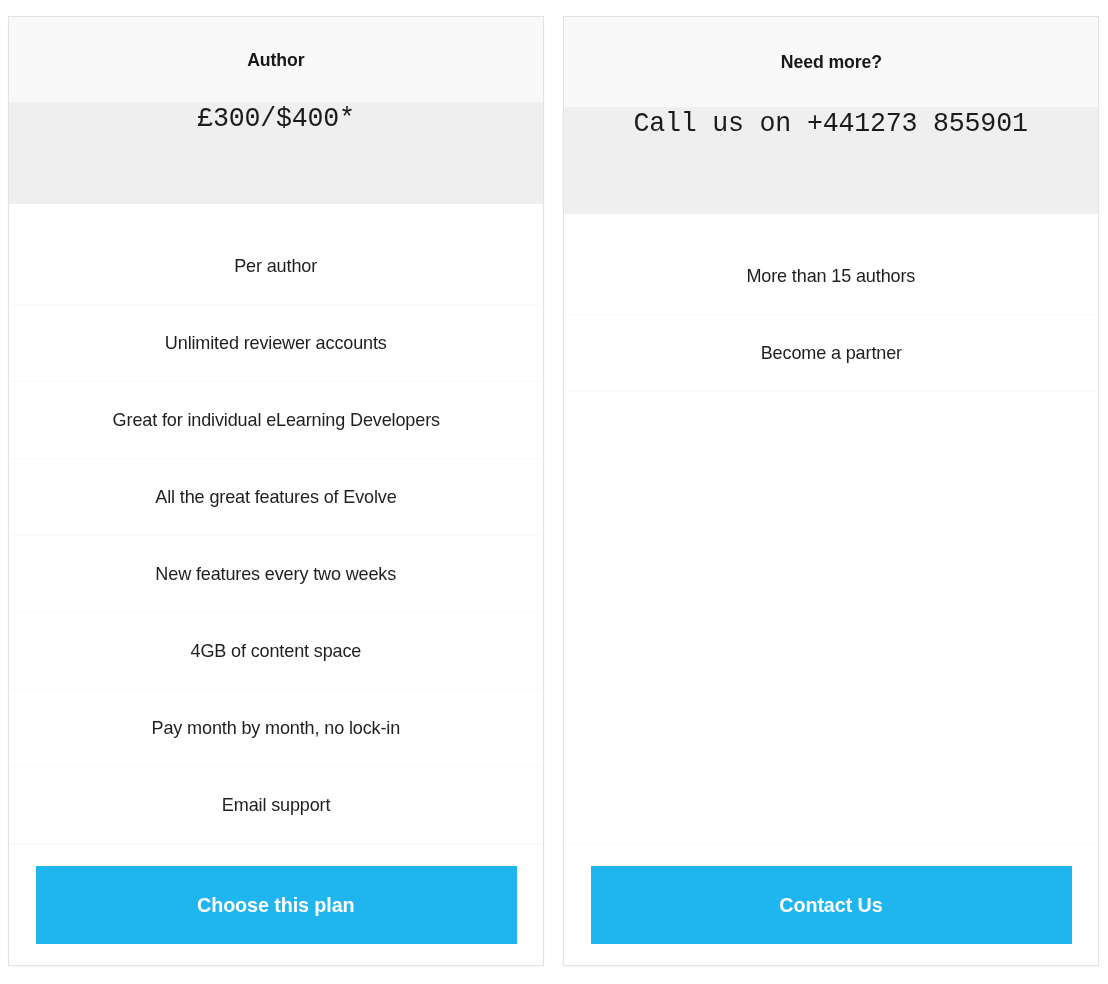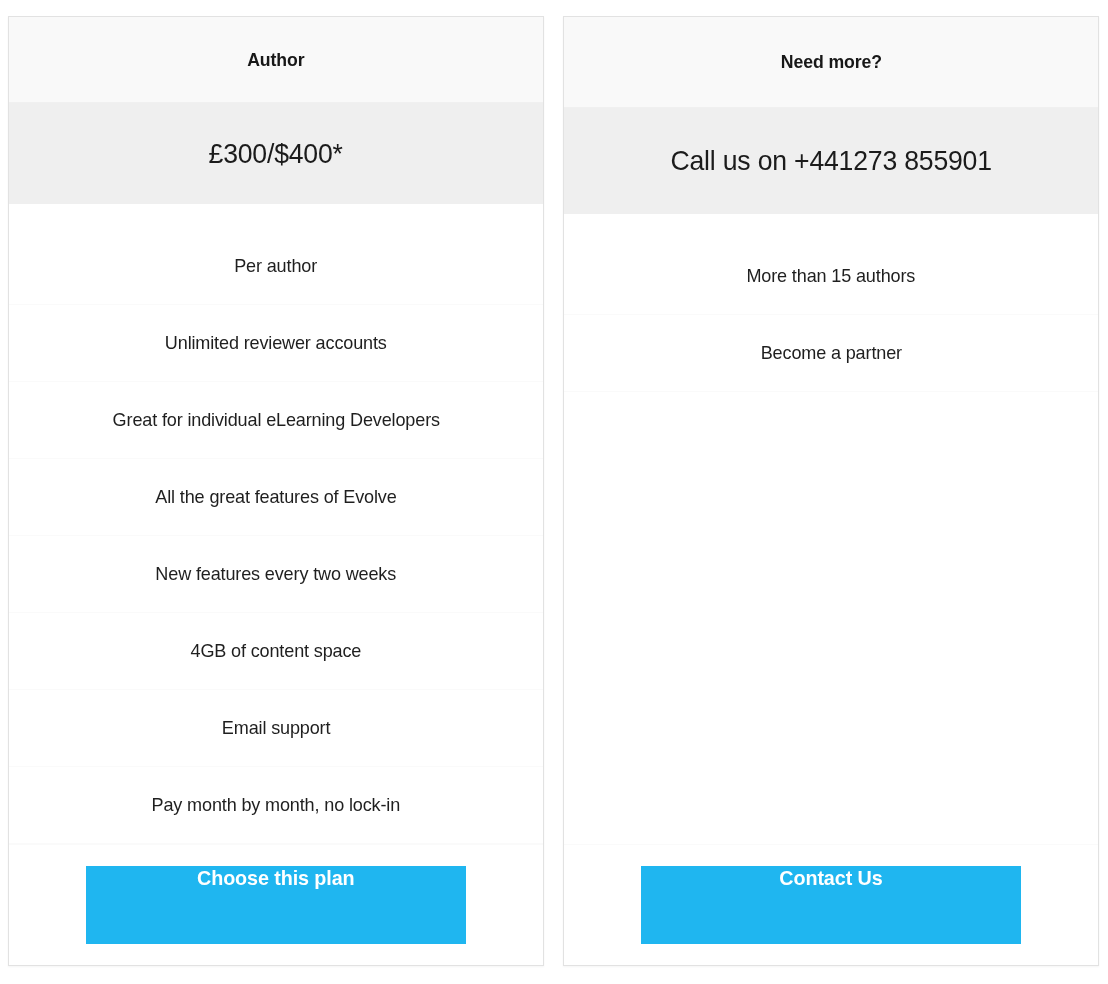--- a/index.html
+++ b/index.html
@@ -48,22 +48,22 @@
     letter-spacing: -0.1px;
     text-align: center;
     transform: scaleX(0.93);
   }
 
   
   .plan-price-band {
     height: 106px;
     background: #efefef;
     display: flex;
-    align-items: center;
-    justify-content: center;
+    justify-content: center;
+    font-family: Liberation Mono, monospace;
   }
   .plan-price {
     font-size: 28px;
     font-weight: normal;
     color: #1b1b1b;
     text-align: center;
     letter-spacing: -0.2px;
     transform: scaleX(0.95);
     white-space: nowrap;
   }
@@ -101,31 +101,32 @@
   
   .plan-cta-area {
     height: 120px;
     min-height: 120px;
     display: flex;
     align-items: center;
     justify-content: center;
     background: #ffffff;
   }
   .plan-cta {
-    width: 380px;
+    width: 481px;
     height: 78px;
     background: #1fb6f0;
     border: none;
     color: #ffffff;
     font-family: "Liberation Sans", "DejaVu Sans", sans-serif;
     font-size: 21px;
     font-weight: bold;
     letter-spacing: -0.1px;
     cursor: pointer;
     display: flex;
+    align-items: center;
     justify-content: center;
   }
   .plan-cta span { transform: scaleX(0.94); display: block; }
 </style>
 </head>
 <body>
 
 <div class="pricing-wrap">
 
   <div class="plan-card">
@@ -151,24 +152,24 @@
       <div class="feature-row">
         <div class="feature-text">All the great features of Evolve</div>
       </div>
       <div class="feature-row">
         <div class="feature-text">New features every two weeks</div>
       </div>
       <div class="feature-row">
         <div class="feature-text">4GB of content space</div>
       </div>
       <div class="feature-row">
+        <div class="feature-text">Pay month by month, no lock-in</div>
+      </div>
+      <div class="feature-row">
         <div class="feature-text">Email support</div>
-      </div>
-      <div class="feature-row">
-        <div class="feature-text">Pay month by month, no lock-in</div>
       </div>
       <div class="feature-spacer"></div>
     </div>
 
     <div class="plan-cta-area">
       <button class="plan-cta">
         <span>Choose this plan</span>
       </button>
     </div>
 

